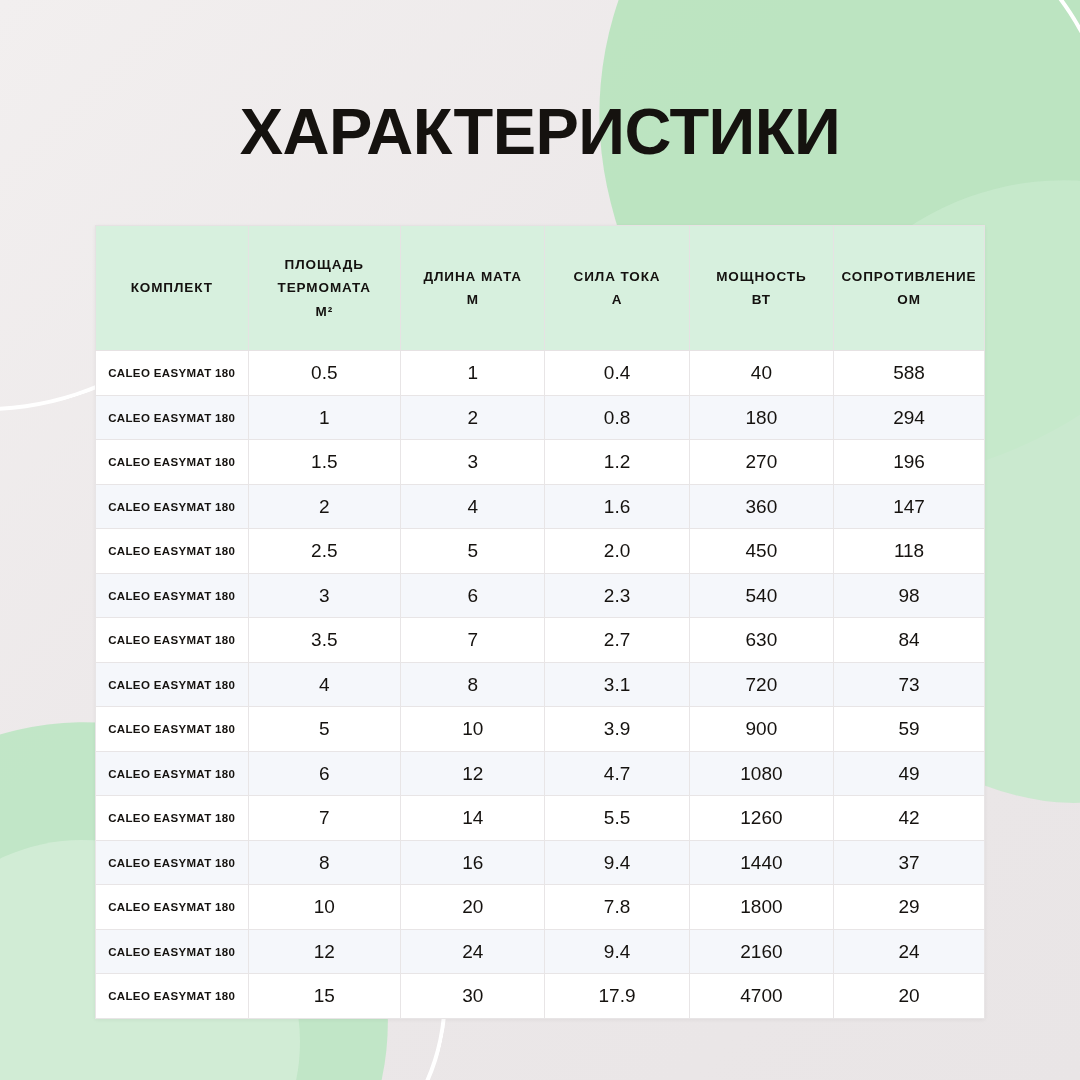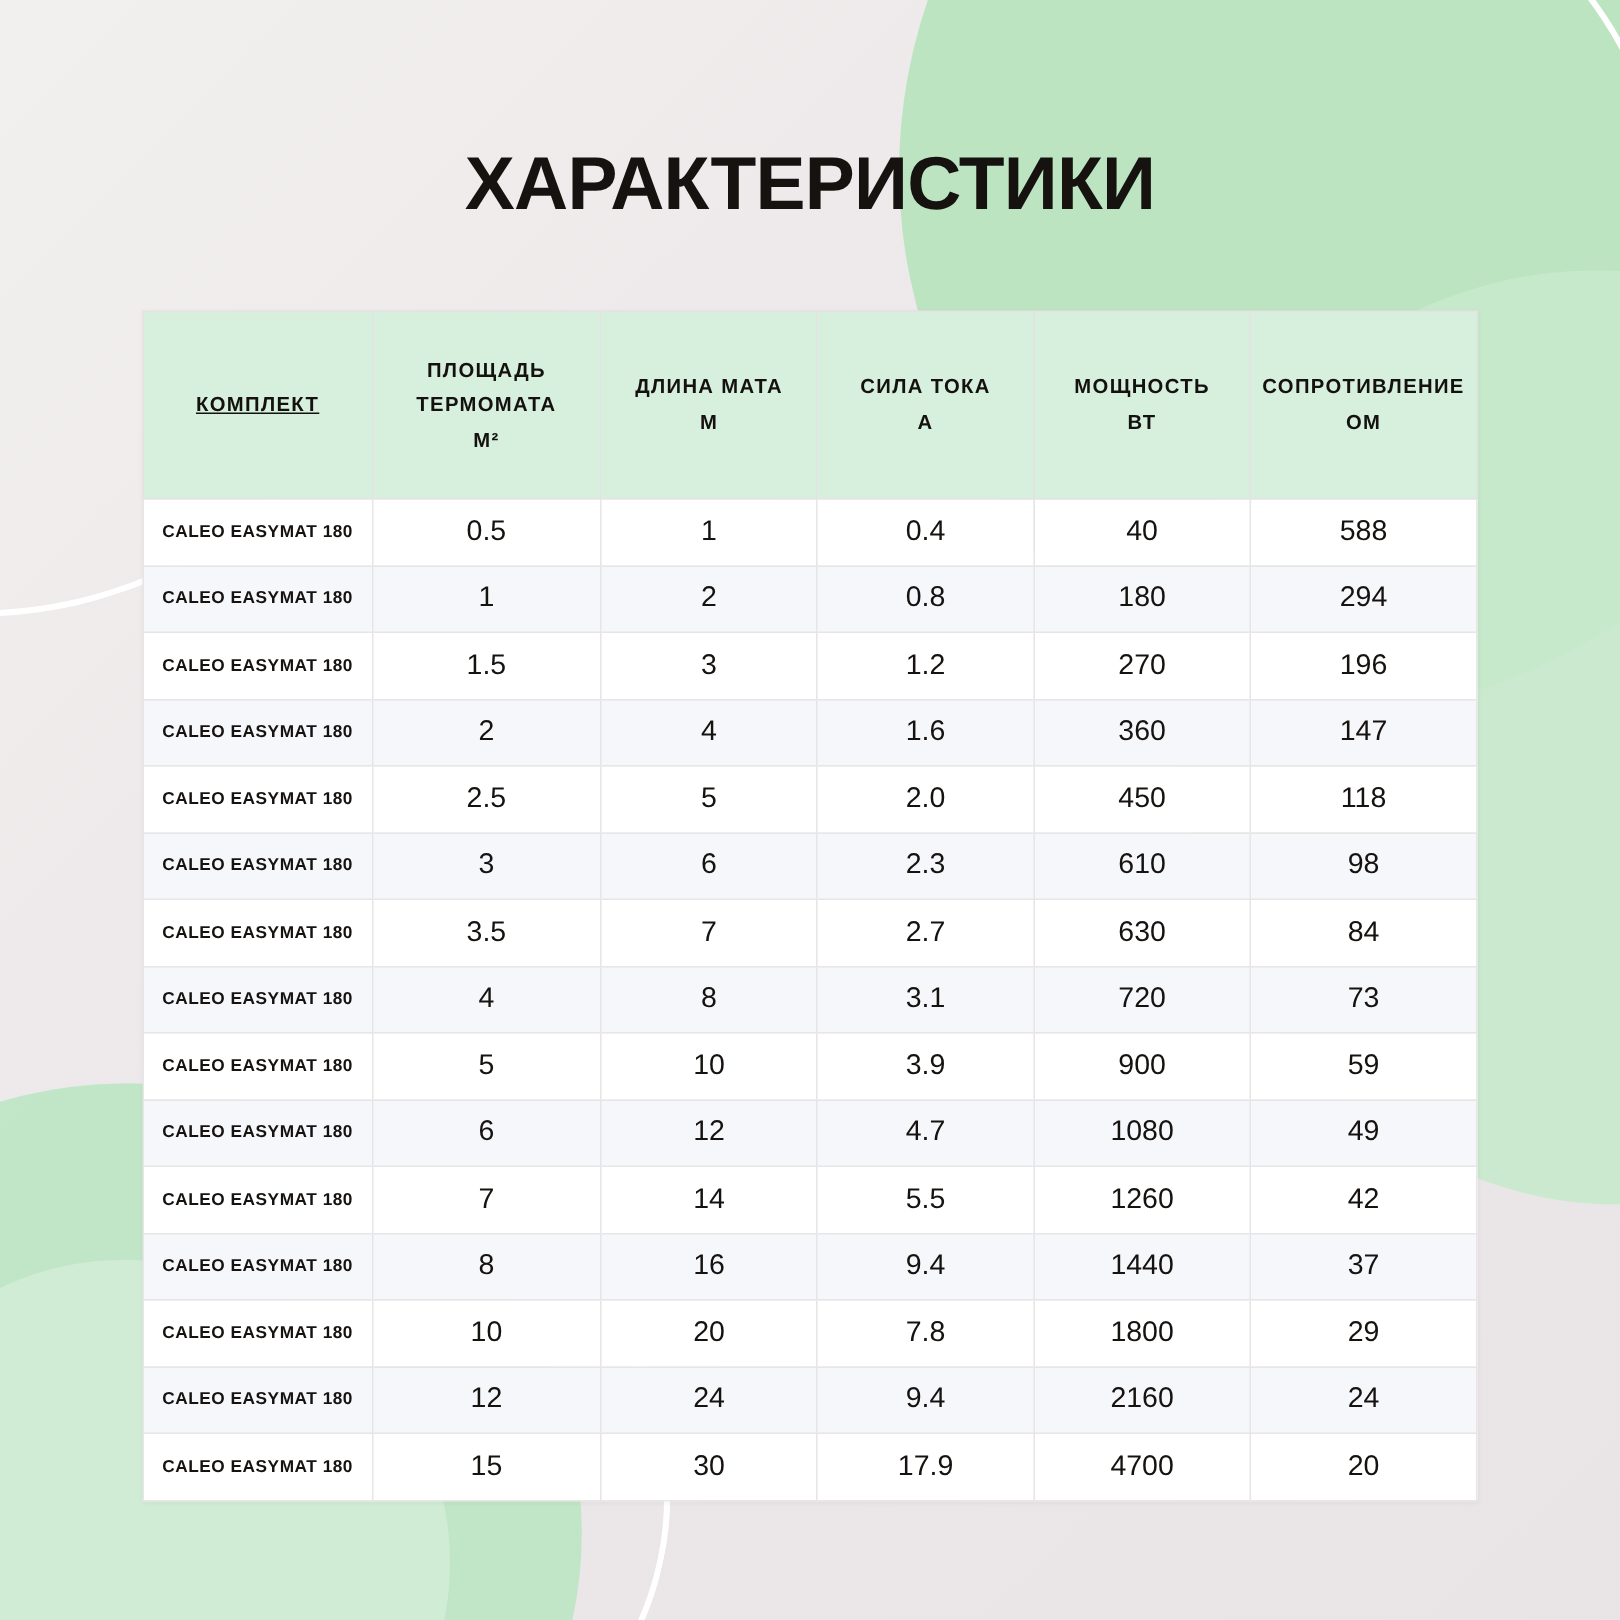--- a/index.html
+++ b/index.html
@@ -99,21 +99,21 @@
   }
 
   
   .title-wrap {
     position: relative;
     z-index: 3;
     text-align: center;
     padding-top: 92px;
   }
   .title-line {
-    font-size: 50px;
+    font-size: 65px;
     font-weight: 700;
     letter-spacing: -0.5px;
     line-height: 1.22;
     color: #15120f;
     text-transform: uppercase;
   }
 
   
   .table-wrap {
     position: relative;
@@ -138,21 +138,21 @@
     height: 96px;
     vertical-align: middle;
     border: 1px solid #e6e2e3;
     line-height: 1.75;
   }
   thead th .unit {
     display: block;
     font-size: 13.5px;
     font-weight: 700;
   }
-  th.col-kit { width: 17.2%; text-decoration: underline; }
+  th.col-kit { width: 17.2%; }
   th.col-area { width: 17.2%; }
   th.col-len { width: 16.2%; }
   th.col-cur { width: 16.2%; }
   th.col-pow { width: 16.2%; }
   th.col-res { width: 17.0%; }
 
   tbody td {
     border: 1px solid #e8e5e6;
     text-align: center;
     vertical-align: middle;
@@ -258,21 +258,21 @@
             <td class="num">5</td>
             <td class="num">2.0</td>
             <td class="num">450</td>
             <td class="num">118</td>
           </tr>
           <tr>
             <td class="kit">CALEO EASYMAT 180</td>
             <td class="num">3</td>
             <td class="num">6</td>
             <td class="num">2.3</td>
-            <td class="num">610</td>
+            <td class="num">540</td>
             <td class="num">98</td>
           </tr>
           <tr>
             <td class="kit">CALEO EASYMAT 180</td>
             <td class="num">3.5</td>
             <td class="num">7</td>
             <td class="num">2.7</td>
             <td class="num">630</td>
             <td class="num">84</td>
           </tr>

